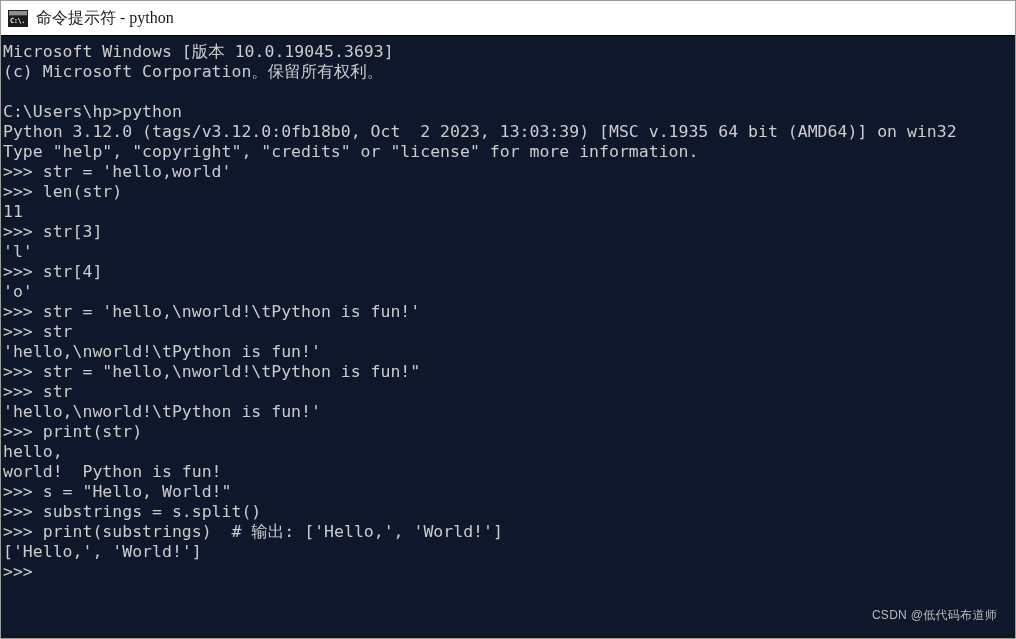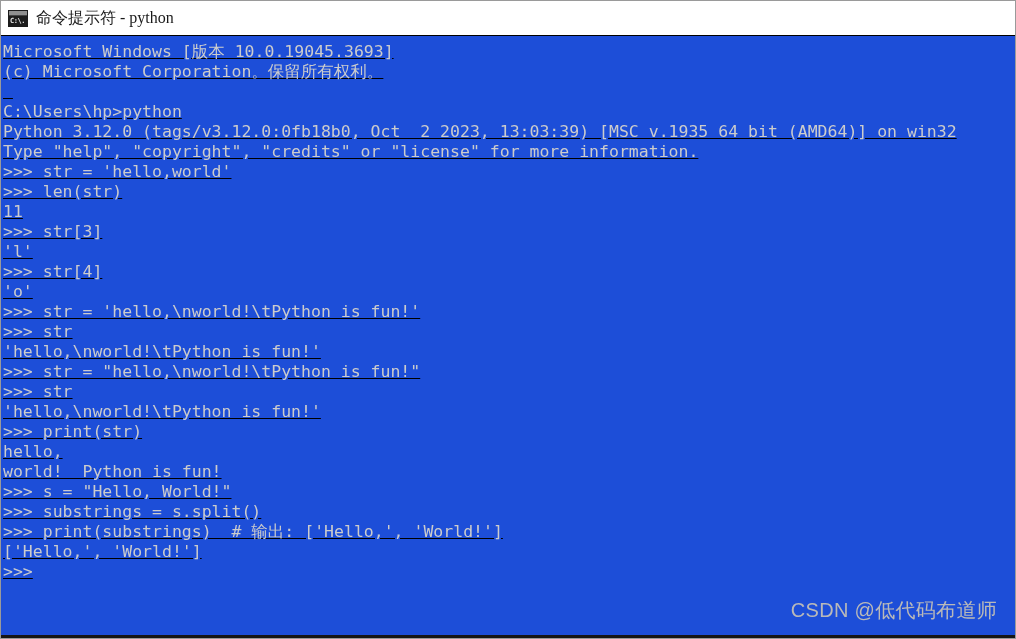--- a/index.html
+++ b/index.html
@@ -75,25 +75,24 @@
     color: #1a1a1a;
     line-height: 20px;
     white-space: nowrap;
     user-select: none;
   }
 
   
   #console {
     position: relative;
     flex: 1 1 auto;
-    background: #1d4ed8;
+    background: #0f172a;
     padding: 6px 12px 0 2px;
     box-sizing: border-box;
     overflow: hidden;
-    text-decoration: underline;
   }
   #console-lines {
     font-family: "DejaVu Sans Mono", "Liberation Mono", monospace;
     font-size: 16.5px;
     line-height: 20px;
     color: #cccccc;
     white-space: pre;
     letter-spacing: 0px;
   }
   .cline {
@@ -101,21 +100,21 @@
     white-space: pre;
     overflow: hidden;
   }
 
   
   #watermark {
     position: absolute;
     right: 18px;
     bottom: 14px;
     font-family: "Liberation Sans", "DejaVu Sans", sans-serif;
-    font-size: 20px;
+    font-size: 12px;
     color: #b9b9b9;
     white-space: nowrap;
     user-select: none;
     letter-spacing: 0.3px;
   }
 
   
   #bottom-edge {
     position: absolute;
     left: 0;

